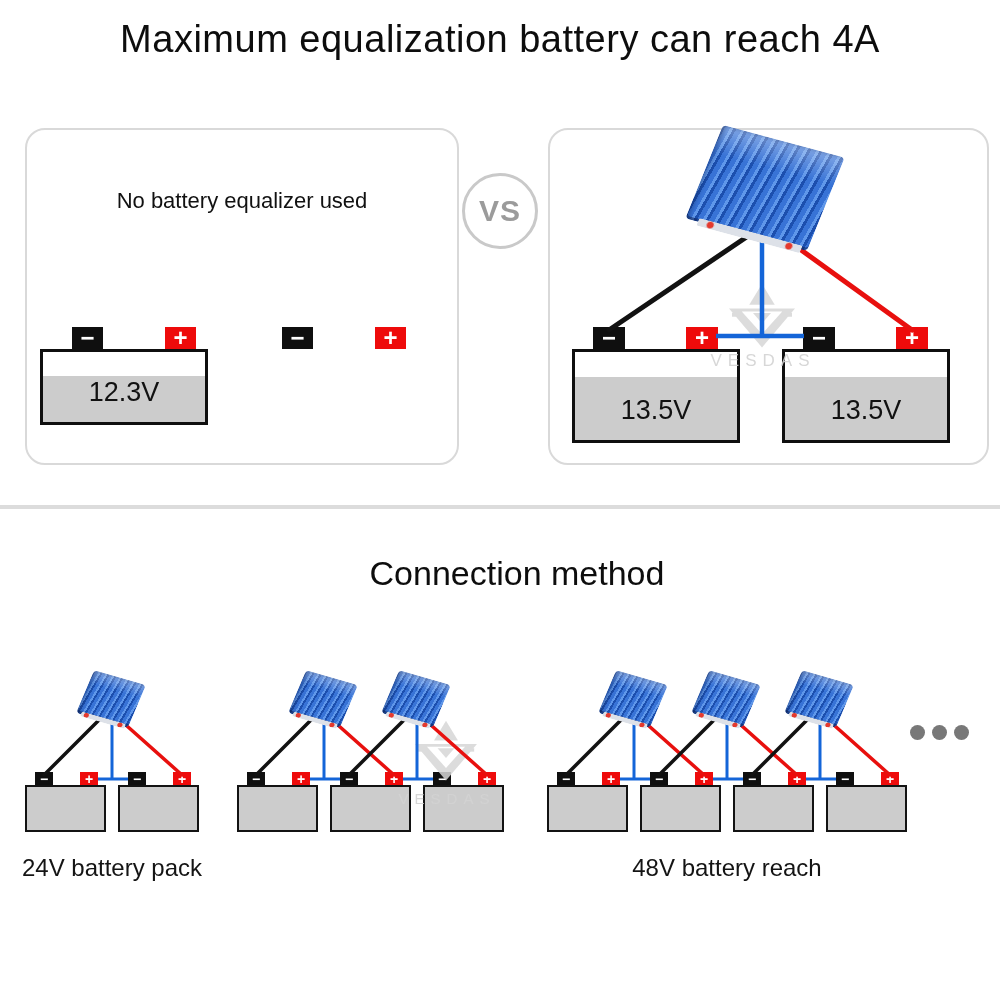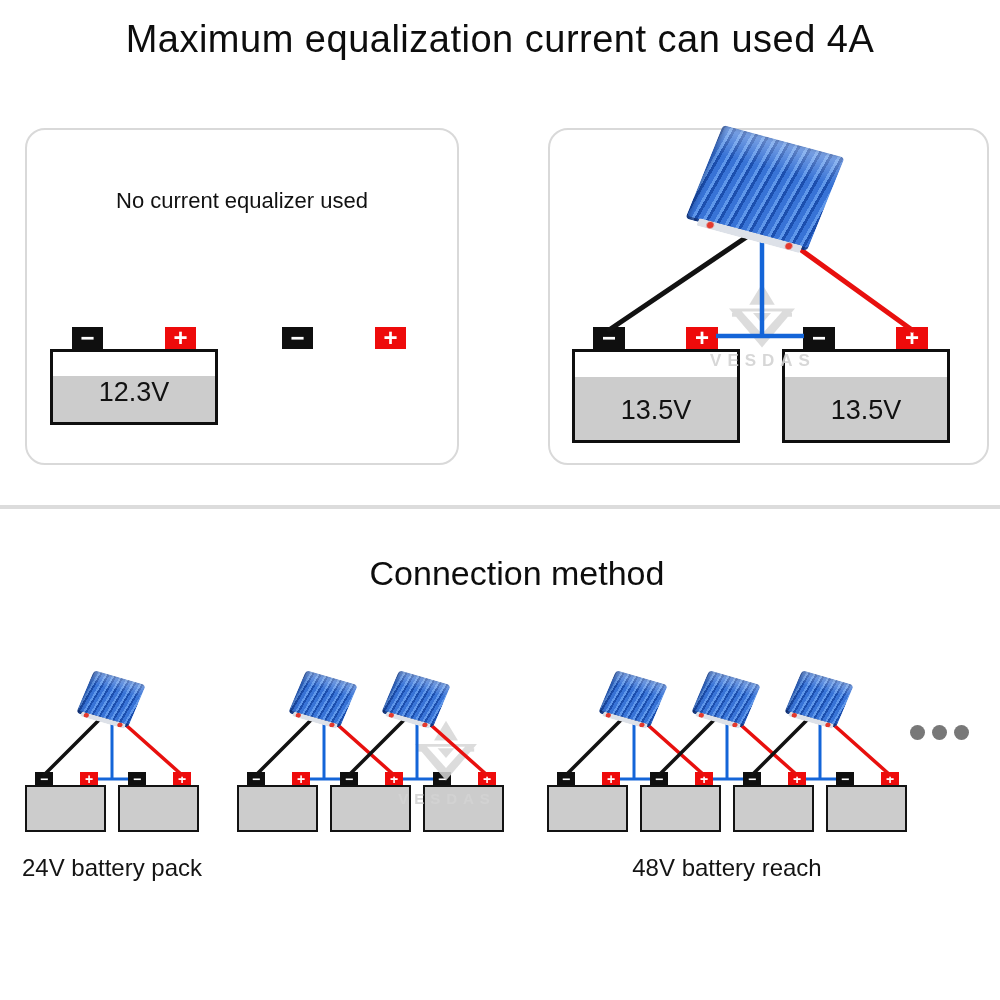--- a/index.html
+++ b/index.html
@@ -56,38 +56,41 @@
       radial-gradient(circle at 12% 50%, #e43a2e 0 3px, rgba(0,0,0,0) 4px),
       radial-gradient(circle at 88% 50%, #e43a2e 0 3px, rgba(0,0,0,0) 4px),
       #dde1e8;}
   .eq-small::after{height:5px;bottom:-2px;
     background:
       radial-gradient(circle at 12% 50%, #e43a2e 0 2px, rgba(0,0,0,0) 3px),
       radial-gradient(circle at 88% 50%, #e43a2e 0 2px, rgba(0,0,0,0) 3px),
       #dde1e8;}
 
   .watermark{position:absolute;z-index:2;opacity:.85;}
-  .wm-text{position:absolute;z-index:2;opacity:.9;color:#d3d3d3;font-weight:700;
+  .wm-text{position:absolute;z-index:2;opacity:.9;color:#d3d3d3;font-weight:400;
     letter-spacing:6px;text-align:center;white-space:nowrap;transform:translateX(-50%);}
 
   .pack-label{position:absolute;top:854px;width:280px;text-align:center;
     font-size:24px;font-weight:500;color:#141414;transform:translateX(-50%);}
   .dots{position:absolute;display:flex;align-items:center;z-index:1;}
   .dots i{display:block;width:15px;height:15px;border-radius:50%;background:#787878;margin-right:7px;}
 </style>
 </head>
 <body>
 
 <div class="page" style="--c-fill: #cccccc; --c-neg: #0f0f0f; --c-pos: #ee0b0b; --c-border: #d9d9d9;">
-  <h1 class="title">Maximum equalization current can used 4A</h1>
+  <h1 class="title">Maximum equalization battery can reach 4A</h1>
 
   <section class="panel panel-left">
-    <div class="panel-caption">No current equalizer used</div>
+    <div class="panel-caption">No battery equalizer used</div>
   </section>
 
+  <div class="vs-circle">
+    <span>VS</span>
+  </div>
 
   <section class="panel panel-right"></section>
 
   <div class="divider"></div>
   <h2 class="subtitle">Connection method</h2>
 
   <svg id="wires" width="1000" height="1000" viewBox="0 0 1000 1000">
       <line x1="751" y1="234" x2="609" y2="330" stroke="#121212" stroke-width="5" stroke-linecap="round"></line>
       <line x1="779" y1="234" x2="912" y2="330" stroke="#e8100e" stroke-width="5" stroke-linecap="round"></line>
       <line x1="762" y1="236" x2="762" y2="336" stroke="#1465d8" stroke-width="4.5" stroke-linecap="butt"></line>
@@ -110,21 +113,21 @@
       <line x1="620" y1="779" x2="650" y2="779" stroke="#1465d8" stroke-width="3" stroke-linecap="butt"></line>
       <line x1="716" y1="718" x2="659" y2="775" stroke="#121212" stroke-width="3.5" stroke-linecap="round"></line>
       <line x1="733" y1="718" x2="797" y2="775" stroke="#e8100e" stroke-width="3.5" stroke-linecap="round"></line>
       <line x1="727" y1="721" x2="727" y2="779" stroke="#1465d8" stroke-width="3" stroke-linecap="butt"></line>
       <line x1="713" y1="779" x2="743" y2="779" stroke="#1465d8" stroke-width="3" stroke-linecap="butt"></line>
       <line x1="809" y1="718" x2="752" y2="775" stroke="#121212" stroke-width="3.5" stroke-linecap="round"></line>
       <line x1="826" y1="718" x2="890" y2="775" stroke="#e8100e" stroke-width="3.5" stroke-linecap="round"></line>
       <line x1="820" y1="721" x2="820" y2="779" stroke="#1465d8" stroke-width="3" stroke-linecap="butt"></line>
       <line x1="806" y1="779" x2="836" y2="779" stroke="#1465d8" stroke-width="3" stroke-linecap="butt"></line>
     </svg>
-<div class="battery big" style="left: 50px; top: 349px; width: 168px; height: 76px;">
+<div class="battery big" style="left: 40px; top: 349px; width: 168px; height: 76px;">
       <div class="level" style="height: 66%;"></div>
       <div class="voltage">12.3V</div>
     </div>
     <div class="terminal neg big" style="left: 72px; top: 327px; width: 31px; height: 22px;">−</div>
     <div class="terminal pos big" style="left: 165px; top: 327px; width: 31px; height: 22px;">+</div>
     <div class="terminal neg big" style="left: 282px; top: 327px; width: 31px; height: 22px;">−</div>
     <div class="terminal pos big" style="left: 375px; top: 327px; width: 31px; height: 22px;">+</div>
     <div class="battery big" style="left: 572px; top: 349px; width: 168px; height: 94px;">
       <div class="level" style="height: 72%;"></div>
       <div class="voltage">13.5V</div>

